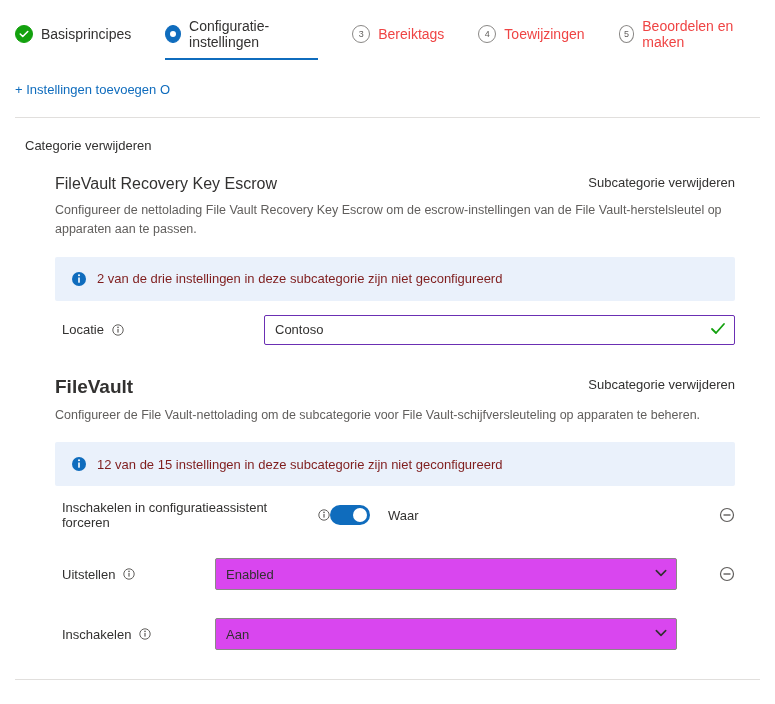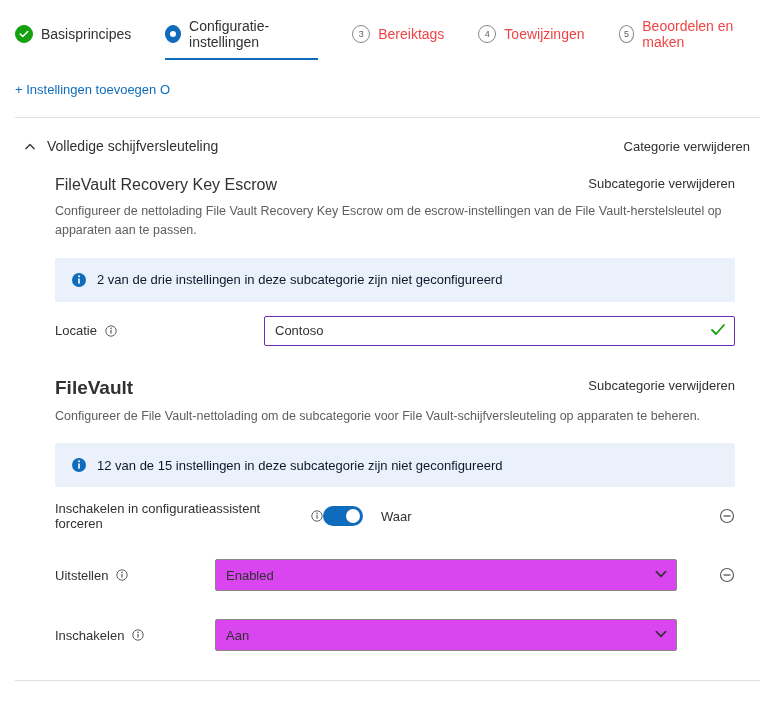--- a/index.html
+++ b/index.html
@@ -123,36 +123,37 @@
     font-size: 12.5px;
     line-height: 1.5;
     margin: 4px 0 18px 0;
   }
   .info-bar {
     background: #eaf1fb;
     padding: 14px 16px;
     display: flex;
     align-items: center;
     gap: 10px;
-    color: #0f172a;
+    color: #7f1d1d;
     border-radius: 2px;
   }
   .info-bar .i-icon {
     width: 16px;
     height: 16px;
     flex: 0 0 16px;
   }
   .info-bar .msg {
     font-size: 13px;
   }
   
   .field-row {
     display: flex;
     align-items: center;
     padding: 14px 0;
+    margin-left: 7px;
   }
   .field-label {
     width: 268px;
     display: flex;
     align-items: center;
     gap: 8px;
     color: #323130;
     font-size: 13px;
   }
   .info-sm {
@@ -272,28 +273,20 @@
 
 <div class="add-settings">
   <span>+ Instellingen toevoegen O</span>
 </div>
 
 <hr class="hr">
 
 <div class="section">
 
   <div class="section-header">
-    <div class="left">
-      <span class="toggle-caret">
-        <svg viewBox="0 0 12 12" width="12" height="12">
-            <path d="M1 8 L6 3 L11 8" stroke="#323130" stroke-width="1.6" fill="none" stroke-linecap="round" stroke-linejoin="round"></path>
-          </svg>
-      </span>
-      <span class="section-title">Volledige schijfversleuteling</span>
-    </div>
     <span class="link-action">Categorie verwijderen</span>
   </div>
 
   <div class="subcat">
     <div class="subcat-header">
       <h3 class="subcat-title">FileVault Recovery Key Escrow</h3>
       <span class="link-action">Subcategorie verwijderen</span>
     </div>
     <p class="subcat-desc">Configureer de nettolading File Vault Recovery Key Escrow om de escrow-instellingen van de File Vault-herstelsleutel op apparaten aan te passen.</p>
 

